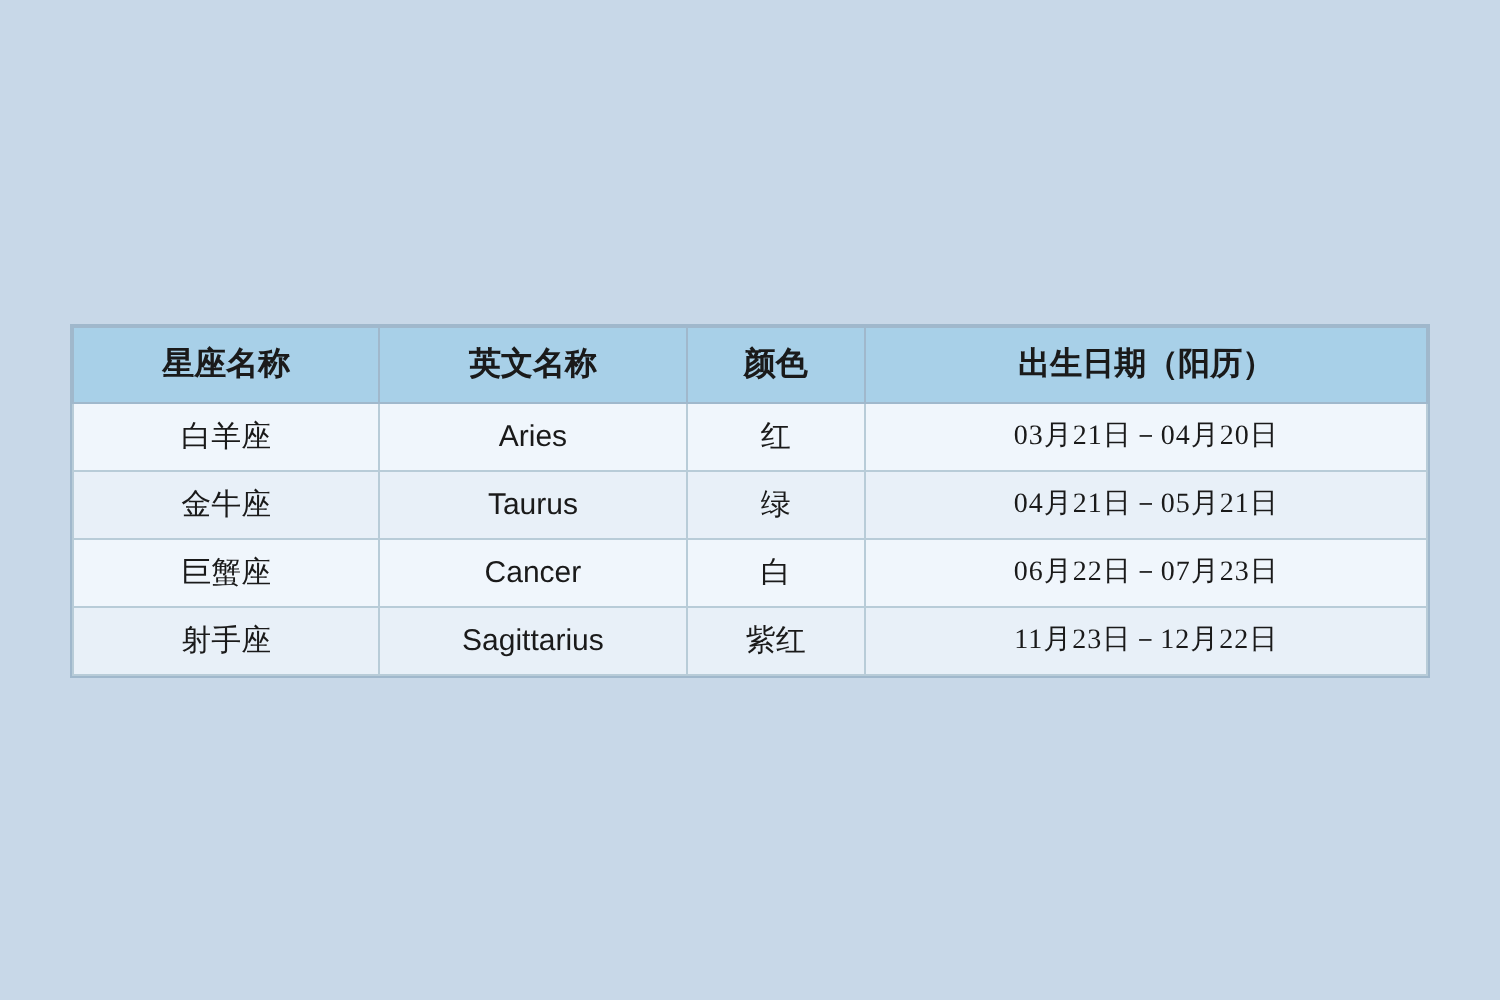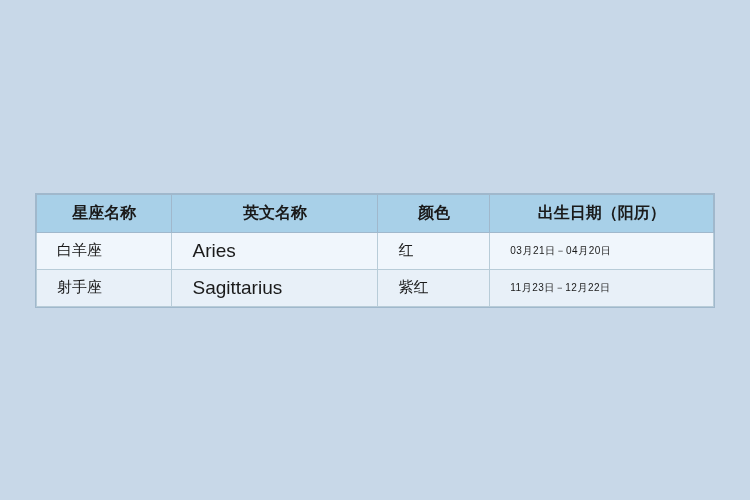--- a/index.html
+++ b/index.html
@@ -44,34 +44,35 @@
 
     tbody tr {
       background-color: #f0f6fc;
     }
 
     tbody tr:nth-child(even) {
       background-color: #e8f0f8;
     }
 
     tbody td {
-      padding: 7px 20px;
+      padding: 7px 0;
+      text-align: center;
       border: 1px solid #b8ccd8;
       font-size: 15px;
       color: #1a1a1a;
     }
 
     td.english {
       font-family: Arial, sans-serif;
-      font-size: 19px;
+      font-size: 15px;
     }
 
     td.date {
-      font-family: Liberation Sans, sans-serif;
-      font-size: 10px;
+      font-family: Liberation Serif, serif;
+      font-size: 14px;
       letter-spacing: 0.5px;
     }
   </style>
 </head>
 <body>
 
 <div class="table-container">
   <table>
     <thead>
       <tr>
@@ -82,20 +83,32 @@
       </tr>
     </thead>
     <tbody id="table-body">
     <tr>
           <td>白羊座</td>
           <td class="english">Aries</td>
           <td>红</td>
           <td class="date">03月21日－04月20日</td>
         </tr>
         <tr>
+          <td>金牛座</td>
+          <td class="english">Taurus</td>
+          <td>绿</td>
+          <td class="date">04月21日－05月21日</td>
+        </tr>
+        <tr>
+          <td>巨蟹座</td>
+          <td class="english">Cancer</td>
+          <td>白</td>
+          <td class="date">06月22日－07月23日</td>
+        </tr>
+        <tr>
           <td>射手座</td>
           <td class="english">Sagittarius</td>
           <td>紫红</td>
           <td class="date">11月23日－12月22日</td>
         </tr>
       </tbody>
   </table>
 </div>
 
 </body></html>

